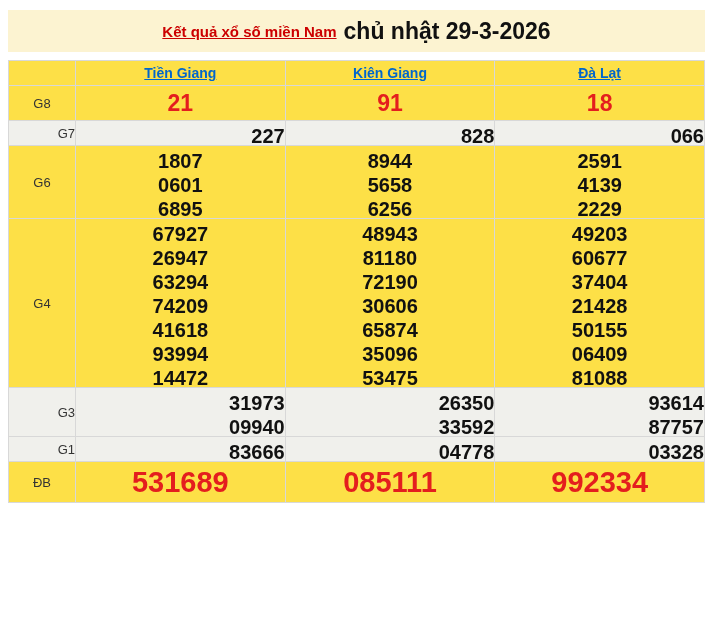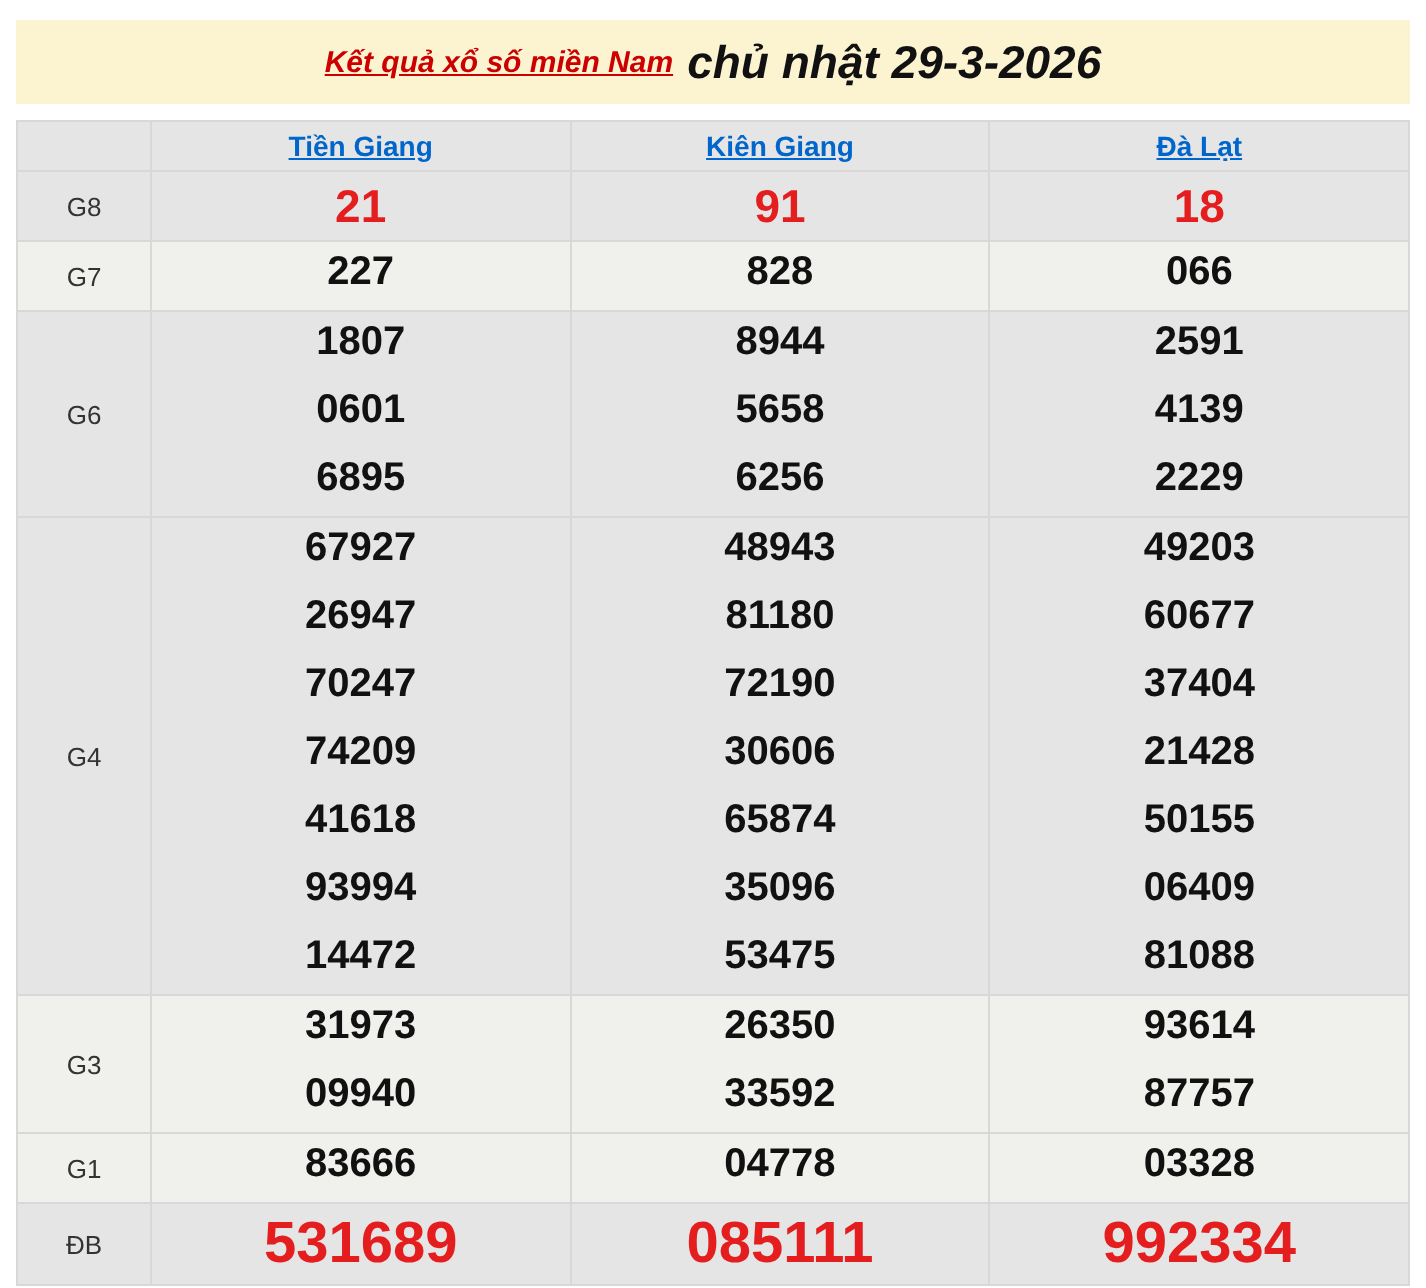--- a/index.html
+++ b/index.html
@@ -11,21 +11,20 @@
   }
   .banner {
     margin: 10px 8px 8px 8px;
     height: 42px;
     background: #fcf3d1;
     display: flex;
     align-items: center;
     justify-content: center;
     gap: 7px;
     white-space: nowrap;
-    font-style: italic;
   }
   .banner a {
     color: #cc0000;
     font-weight: bold;
     font-size: 15px;
     text-decoration: underline;
     cursor: pointer;
   }
   .banner .date {
     color: #111111;
@@ -37,21 +36,21 @@
     width: 697px;
     margin: 0 8px;
     border-collapse: collapse;
     table-layout: fixed;
   }
   table.results td, table.results th {
     border: 1px solid #d8d8d8;
     text-align: center;
     vertical-align: middle;
     padding: 0;
-    background: #e5e5e5;
+    background: #fde047;
   }
   col.label-col { width: 67px; }
   tr.header-row th {
     height: 25px;
     font-size: 14px;
     font-weight: bold;
   }
   tr.header-row th a {
     color: #0066cc;
     text-decoration: underline;
@@ -60,23 +59,23 @@
   td.prize-label {
     font-size: 13px;
     font-weight: normal;
     color: #333333;
   }
   .v {
     font-weight: bold;
     font-size: 20px;
     color: #111111;
     line-height: 30px;
-    height: 34px;
-  }
-  tr.zebra-gray td { background: #f0f0ec; }
+    height: 24px;
+  }
+  tr.zebra-gray td { background: #f0f0ec; text-align: right; }
   tr.style-red-large .v {
     color: #e41e1e;
     font-size: 23px;
     line-height: 34px;
     height: 34px;
   }
   tr.style-red-xlarge .v {
     color: #e41e1e;
     font-size: 29px;
     line-height: 40px;
@@ -145,21 +144,21 @@
           <div class="v">2591</div>
           <div class="v">4139</div>
           <div class="v">2229</div>
         </td>
       </tr>
       <tr class="style-normal zebra-white">
         <td class="prize-label">G4</td>
         <td>
           <div class="v">67927</div>
           <div class="v">26947</div>
-          <div class="v">70247</div>
+          <div class="v">63294</div>
           <div class="v">74209</div>
           <div class="v">41618</div>
           <div class="v">93994</div>
           <div class="v">14472</div>
         </td>
         <td>
           <div class="v">48943</div>
           <div class="v">81180</div>
           <div class="v">72190</div>
           <div class="v">30606</div>

